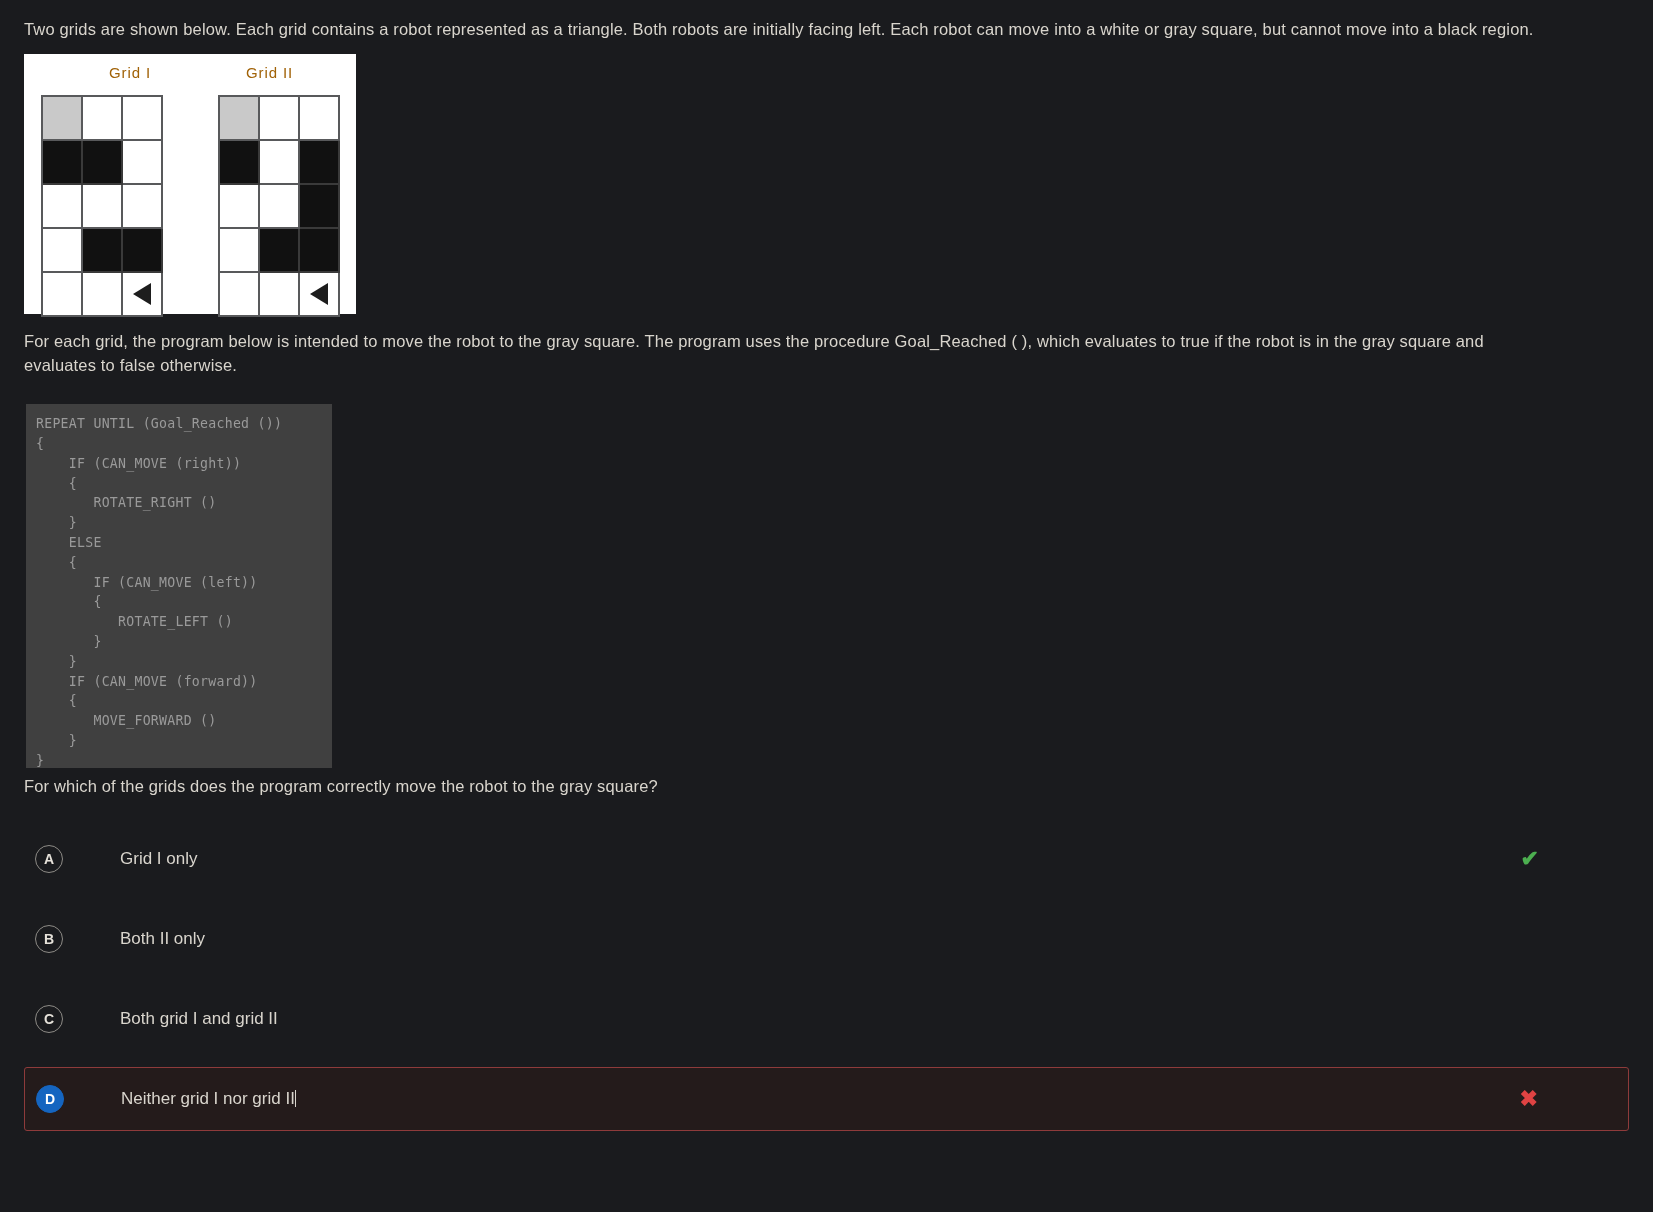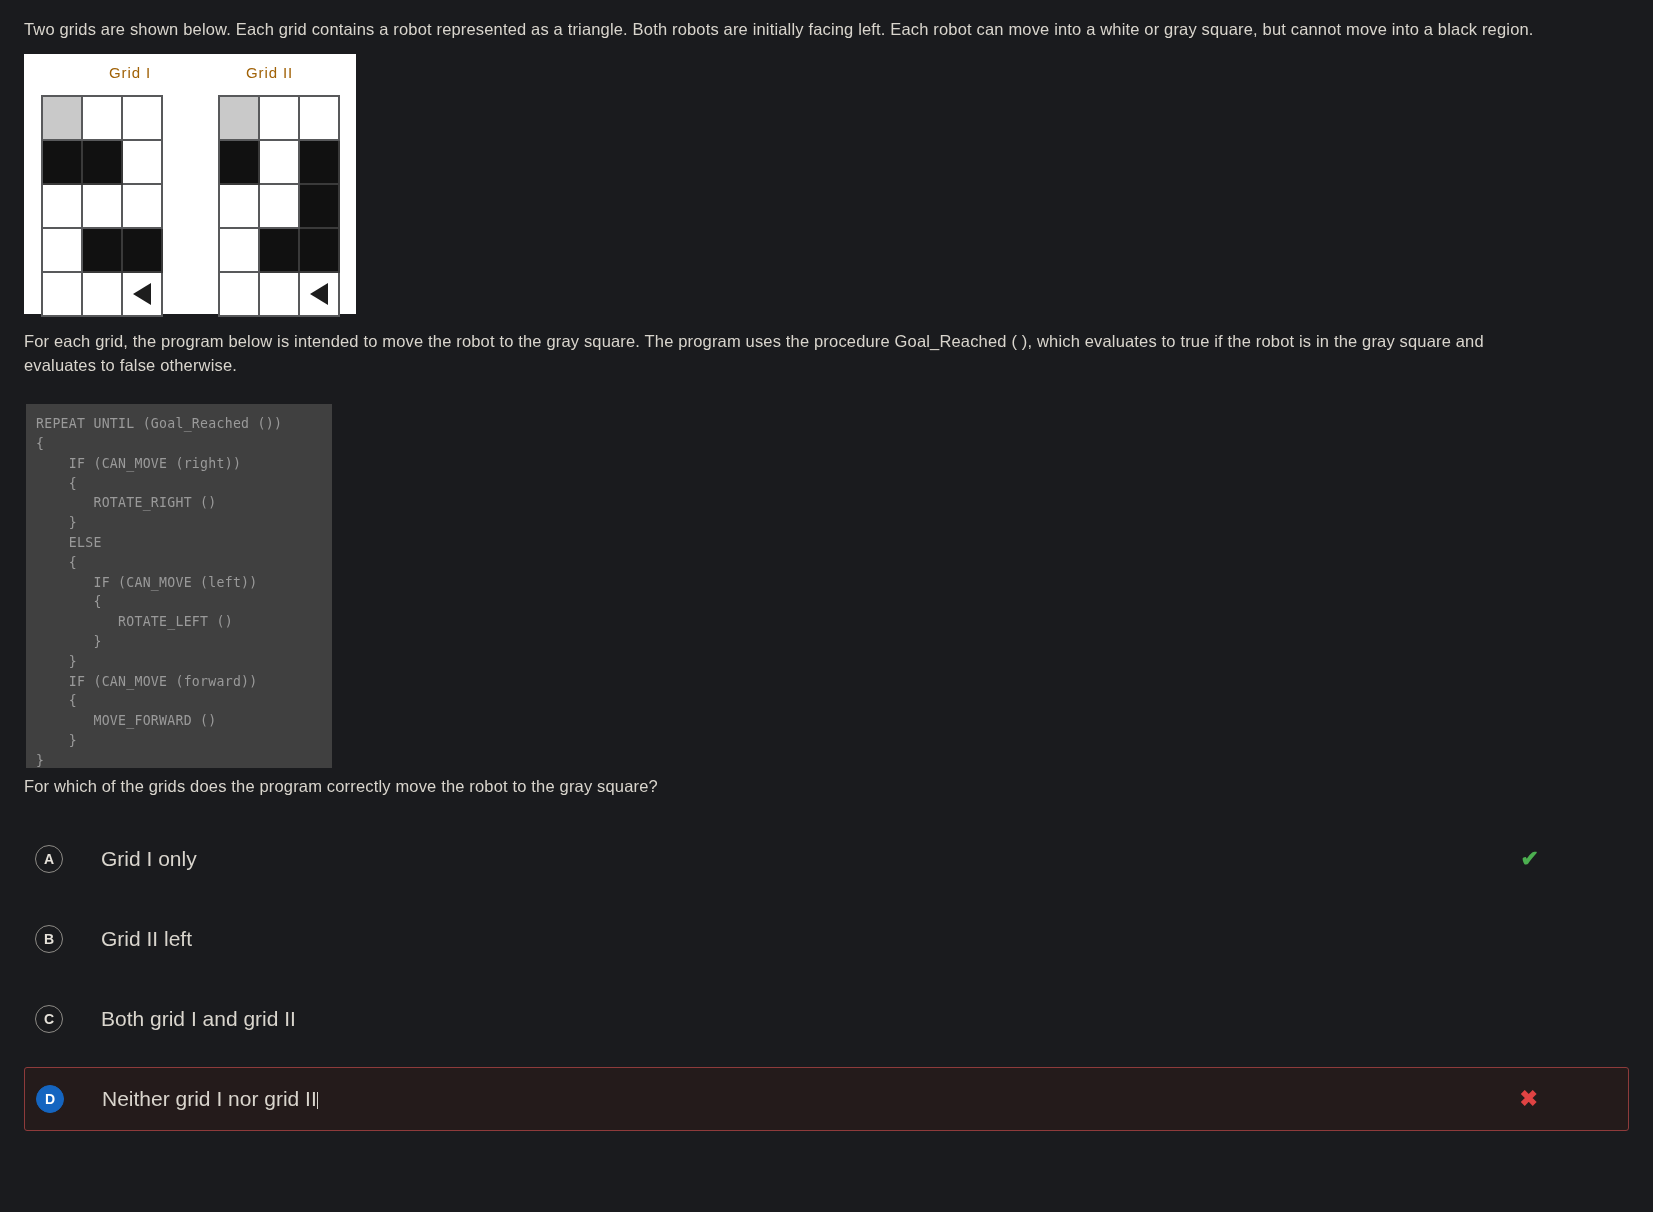--- a/index.html
+++ b/index.html
@@ -141,22 +141,22 @@
     margin-left: 11px;
     flex: 0 0 auto;
     font-family: "Liberation Sans", sans-serif;
   }
   .opt-letter.selected {
     background: #1565c0;
     border-color: #1565c0;
     color: #ffffff;
   }
   .opt-text {
-    margin-left: 38px;
-    font-size: 21px;
+    margin-left: 57px;
+    font-size: 17px;
     color: #d9d5cd;
     position: relative;
   }
   .caret {
     display: inline-block;
     width: 1px;
     height: 17px;
     background: #d9d5cd;
     vertical-align: -3px;
     margin-left: 0px;
@@ -250,21 +250,21 @@
   <div class="prose" id="question-text">For which of the grids does the program correctly move the robot to the gray square?</div>
 
   <div id="options-container">
       <div class="option-row" style="top: 827px;">
         <div class="opt-letter">A</div>
         <div class="opt-text">Grid I only</div>
         <div class="mark correct">✔</div>
       </div>
       <div class="option-row" style="top: 907px;">
         <div class="opt-letter">B</div>
-        <div class="opt-text">Grid II left</div>
+        <div class="opt-text">Both II only</div>
       </div>
       <div class="option-row" style="top: 987px;">
         <div class="opt-letter">C</div>
         <div class="opt-text">Both grid I and grid II</div>
       </div>
       <div class="option-row wrong" style="top: 1067px;">
         <div class="opt-letter selected">D</div>
         <div class="opt-text">Neither grid I nor grid II<span class="caret"></span></div>
         <div class="mark incorrect">✖</div>
       </div>

